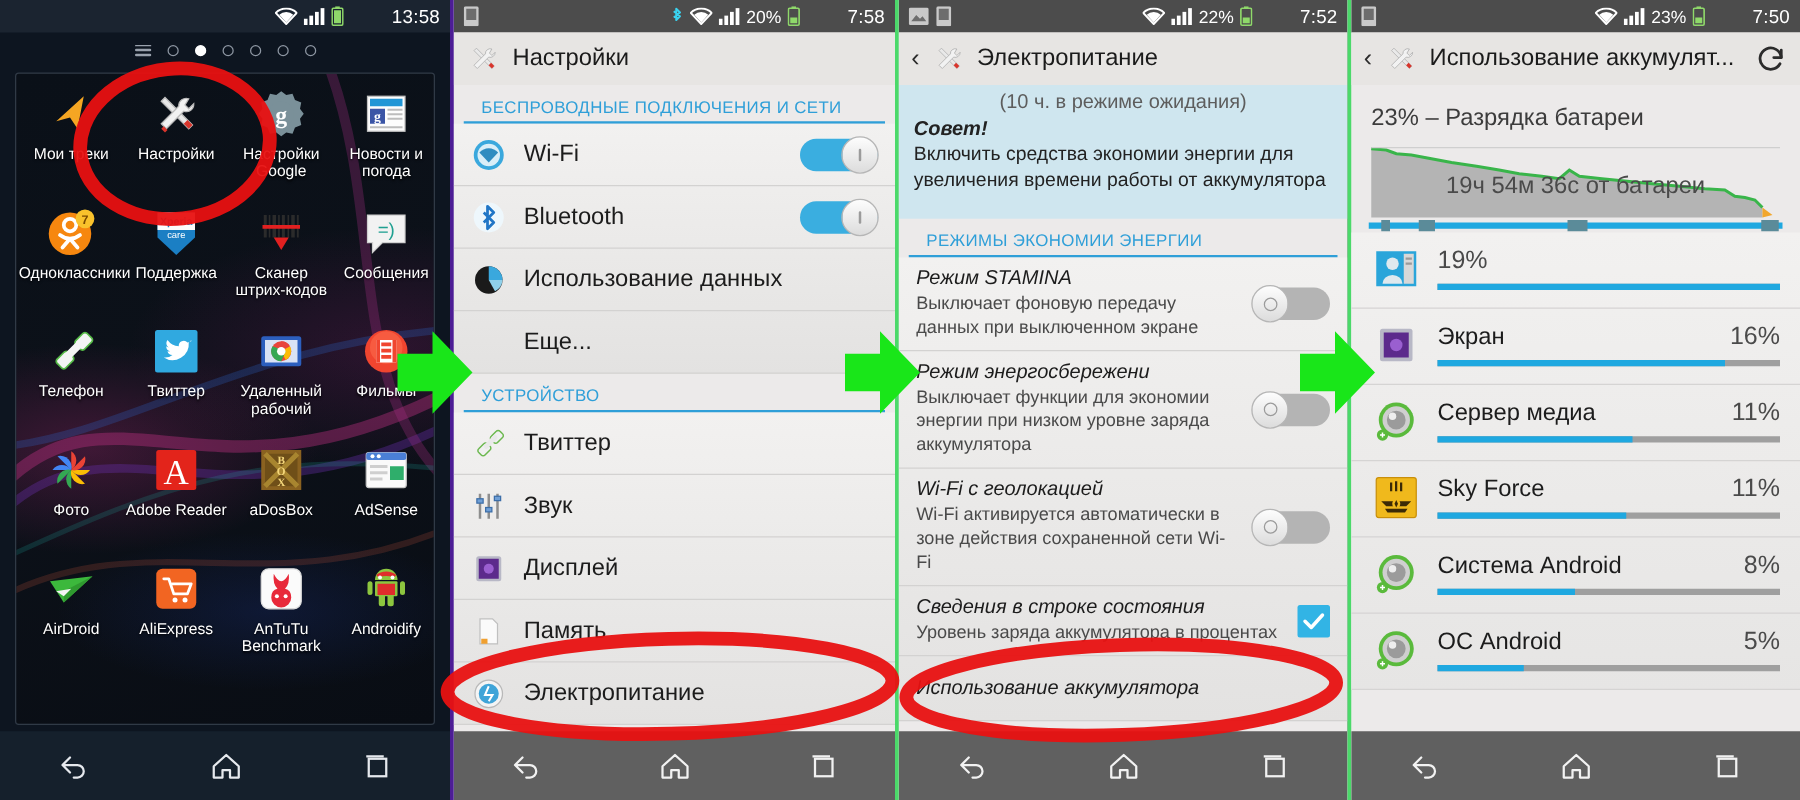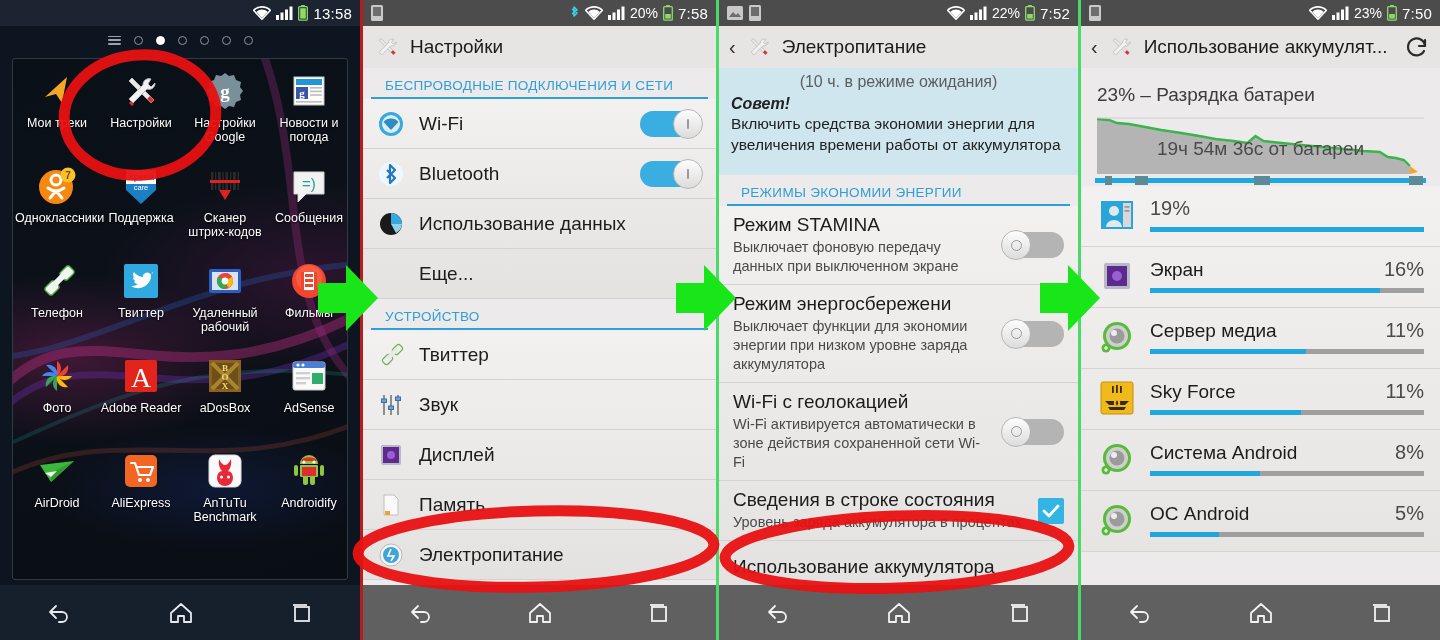--- a/index.html
+++ b/index.html
@@ -7,34 +7,34 @@
     width: 1440px; height: 640px;
     background: #000;
     font-family: "Liberation Sans", sans-serif;
     overflow: hidden;
   }
   #root { position: relative; width: 1440px; height: 640px; display: flex; }
 
   
   .panel { position: relative; height: 640px; overflow: hidden; flex: none; }
   .p1 { width: 360px; background: #0d1520; }
-  .p2 { width: 356px; background: #eceaea; border-left: 3px solid #b91c1c; }
+  .p2 { width: 356px; background: #eceaea; border-left: 3px solid #4c1d95; }
   .p3 { width: 362px; background: #eceaea; border-left: 3px solid #4bd96a; }
   .p4 { width: 362px; background: #eceaea; border-left: 3px solid #4bd96a; }
 
   
   .statusbar {
     height: 26px; display: flex; align-items: center;
     padding: 0 8px; color: #fff; font-size: 15px;
   }
   .sb-dark { background: #1b2430; }
   .sb-grey { background: #4c4c4c; }
   .sb-left { display: flex; align-items: center; gap: 6px; flex: 1; }
   .sb-right { display: flex; align-items: center; gap: 5px; }
-  .sb-time { font-size: 15px; letter-spacing: .2px; }
+  .sb-time { font-size: 15px; letter-spacing: .2px; margin-left: 33px; }
   .sb-pct  { font-size: 14px; }
 
   .ico { display: inline-block; line-height: 0; }
   .ico svg { display: block; }
 
   
   .dots { display: flex; align-items: center; justify-content: center; gap: 13px; height: 28px; }
   .dots .hamb { width: 13px; height: 9px; display: flex; flex-direction: column; justify-content: space-between; }
   .dots .hamb i { display: block; height: 1.5px; background: #9aa2ad; border-radius: 1px; }
   .dot { width: 9px; height: 9px; border-radius: 50%; border: 1.5px solid #8e97a3; }
@@ -92,21 +92,21 @@
   .toggle.on .knob::after  { content:""; width:2px; height:10px; background:#9b9b9b; border-radius:1px; }
 
   
   .tipbox { background: #cfe6ef; padding: 5px 12px 20px; }
   .tip-cut { font-size: 16px; color: #5d5d5d; text-align: center; margin-bottom: 4px; }
   .tip-h { font-style: italic; font-weight: bold; font-size: 16px; color: #222; }
   .tip-b { font-size: 15.5px; color: #222; line-height: 21px; }
 
   .prow { display: flex; align-items: center; padding: 8px 14px; border-bottom: 1px solid #d3d2d1; }
   .prow-txt { flex: 1; padding-right: 10px; min-width: 0; }
-  .prow-t { font-size: 19px; color: #1c1c1c; white-space: nowrap; overflow: hidden; }
+  .prow-t { font-size: 16px; color: #1c1c1c; white-space: nowrap; overflow: hidden; font-style: italic; }
   .prow-s { font-size: 14.5px; color: #4a4a4a; line-height: 19px; margin-top: 2px; }
   .chk { width: 26px; height: 26px; background: #32b4e5; border-radius: 2px; flex:none;
          display:flex; align-items:center; justify-content:center; }
   .chk svg { display:block; }
 
   
   .batt-head { font-size: 19px; color: #3c3c3c; padding: 16px 16px 8px; }
   .graph-wrap { position: relative; margin: 0 14px; height: 72px; }
   .graph-wrap svg { display:block; width:100%; height:62px; }
   .graph-label { position: absolute; left: 0; right: 0; top: 24px; text-align: center;

